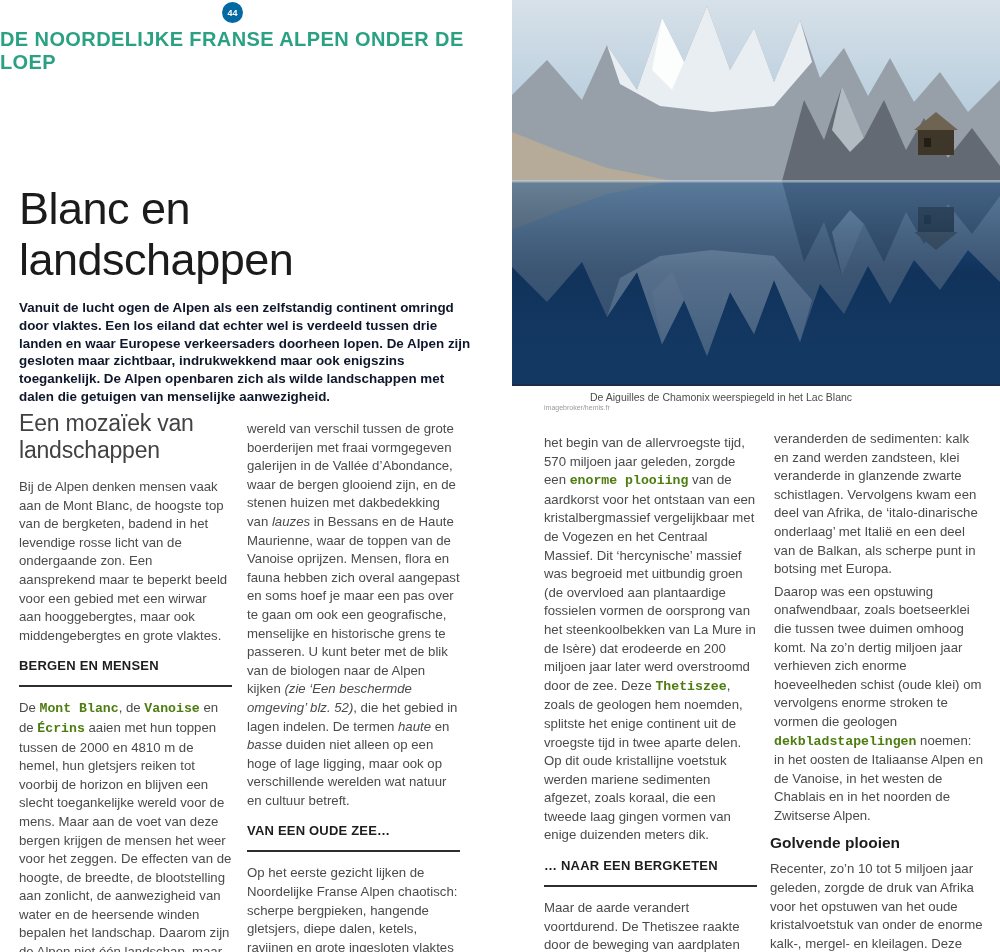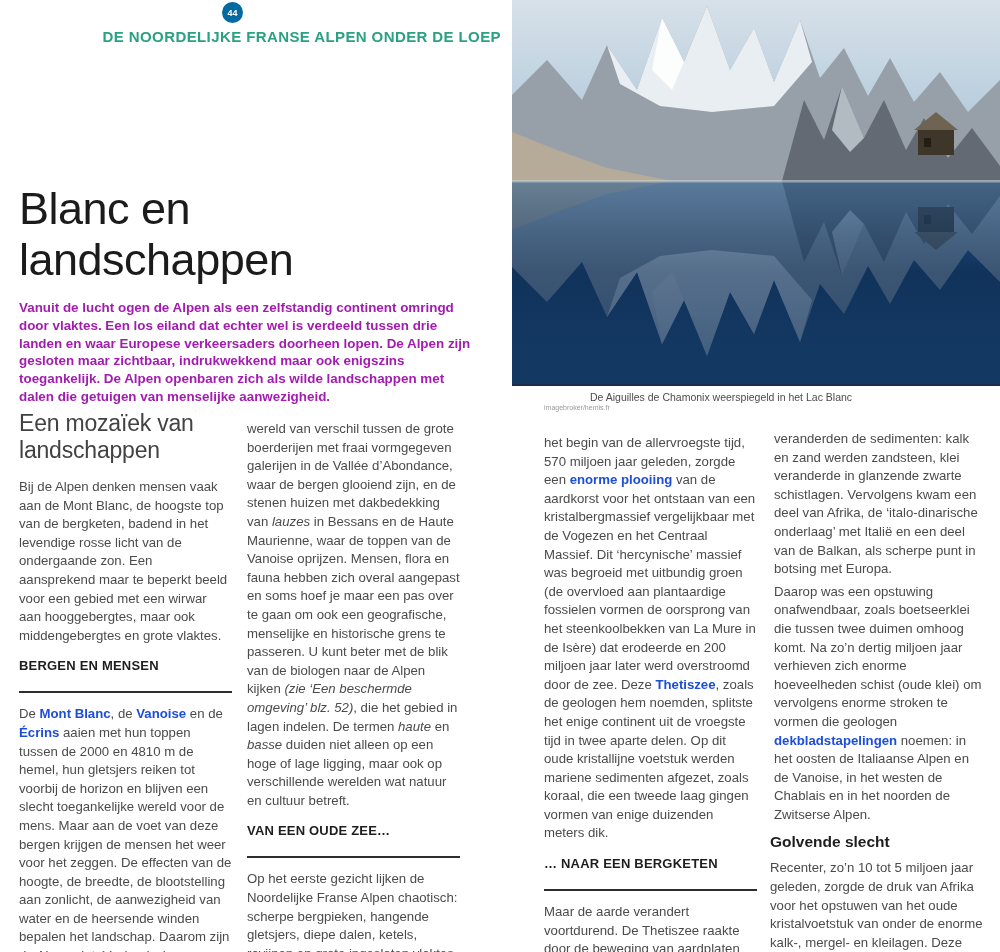--- a/index.html
+++ b/index.html
@@ -8,31 +8,31 @@
     font-family:"Liberation Sans","DejaVu Sans",sans-serif;overflow:hidden;
     -webkit-font-smoothing:antialiased;
   }
   
   .badge{
     position:absolute;left:222px;top:2px;width:21px;height:21px;border-radius:50%;
     background:#0369a1;color:#fff;font-size:9px;font-weight:bold;
     display:flex;align-items:center;justify-content:center;
   }
   .kicker{
-    position:absolute;left:0;top:28px;width:465px;text-align:right;
-    color:#2ba184;font-size:15px;font-weight:bold;letter-spacing:.4px;margin-left:36px;
+    position:absolute;left:0;top:28px;width:465px;text-align:left;
+    color:#2ba184;font-size:20px;font-weight:bold;letter-spacing:.4px;
   }
   
   .title{
     position:absolute;left:19px;top:183px;width:480px;
     font-size:45px;line-height:51px;color:#1b1b1b;letter-spacing:-.5px;font-weight:400;
   }
   .intro{
     position:absolute;left:19px;top:299px;width:455px;
-    font-size:13.4px;line-height:17.8px;font-weight:bold;color:#a21caf;
+    font-size:13.4px;line-height:17.8px;font-weight:bold;color:#0f172a;
   }
   
   .photo{
     position:absolute;left:512px;top:0;width:488px;height:384px;
     border-bottom:2px solid #1d2b49;overflow:hidden;
   }
   .photo svg{display:block;width:100%;height:100%;}
   .caption{
     position:absolute;left:544px;top:391px;width:440px;
     font-size:10.5px;color:#4c4c4c;line-height:12px;padding-left:46px;
@@ -48,26 +48,26 @@
   #col3{left:544px;top:426px;}
   #col4{left:770px;top:426px;width:219px;}
   .col p{margin:8px 0 5px 0;}
   .col p.flow{margin:4px;}
   .colhead{
     font-size:23px;line-height:27px;color:#424242;font-weight:400;
     margin:0 0 14px 0;letter-spacing:-.2px;
   }
   .subhead{
     font-size:13px;line-height:15px;font-weight:bold;color:#1d1d1d;letter-spacing:.2px;
-    border-bottom:2.5px solid #2e2e2e;padding-bottom:18px;margin:13px 0 12px 0;
+    border-bottom:2.5px solid #2e2e2e;padding-bottom:12px;margin:13px 0 12px 0;
   }
   .subhead2{
     font-size:15.5px;line-height:18px;font-weight:bold;color:#1d1d1d;margin:9px 0 2px 0;
   }
-  .b{font-weight:bold;color:#1d4ed8;}
+  .b{font-weight:bold;color:#4d7c0f;font-family:Liberation Mono, monospace;}
   .i{font-style:italic;}
 </style>
 </head>
 <body>
 
 <div class="badge">44</div>
 <div class="kicker">DE NOORDELIJKE FRANSE ALPEN ONDER DE LOEP</div>
 
 <div class="title">
   <div>Blanc en</div>
@@ -134,15 +134,15 @@
 
 <div class="col" id="col3">
   <p><span>het begin van de allervroegste tijd, 570 miljoen jaar geleden, zorgde een </span><span class="b">enorme plooiing</span><span> van de aardkorst voor het ontstaan van een kristalbergmassief vergelijkbaar met de Vogezen en het Centraal Massief. Dit ‘hercynische’ massief was begroeid met uitbundig groen (de overvloed aan plantaardige fossielen vormen de oorsprong van het steenkoolbekken van La Mure in de Isère) dat erodeerde en 200 miljoen jaar later werd overstroomd door de zee. Deze </span><span class="b">Thetiszee</span><span>, zoals de geologen hem noemden, splitste het enige continent uit de vroegste tijd in twee aparte delen. Op dit oude kristallijne voetstuk werden mariene sedimenten afgezet, zoals koraal, die een tweede laag gingen vormen van enige duizenden meters dik.</span></p>
   <h4 class="subhead">… NAAR EEN BERGKETEN</h4>
   <p><span>Maar de aarde verandert voortdurend. De Thetiszee raakte door de beweging van aardplaten steeds verder ingesloten onder druk van het Afrikaanse continent, dat in die vroege periode noordwaarts bewoog. Onder deze druk</span></p>
 </div>
 
 <div class="col" id="col4">
   <p class="flow"><span>veranderden de sedimenten: kalk en zand werden zandsteen, klei veranderde in glanzende zwarte schistlagen. Vervolgens kwam een deel van Afrika, de ‘italo-dinarische onderlaag’ met Italië en een deel van de Balkan, als scherpe punt in botsing met Europa.</span></p>
   <p class="flow"><span>Daarop was een opstuwing onafwendbaar, zoals boetseerklei die tussen twee duimen omhoog komt. Na zo’n dertig miljoen jaar verhieven zich enorme hoeveelheden schist (oude klei) om vervolgens enorme stroken te vormen die geologen </span><span class="b">dekbladstapelingen</span><span> noemen: in het oosten de Italiaanse Alpen en de Vanoise, in het westen de Chablais en in het noorden de Zwitserse Alpen.</span></p>
-  <h4 class="subhead2">Golvende slecht</h4>
+  <h4 class="subhead2">Golvende plooien</h4>
   <p><span>Recenter, zo’n 10 tot 5 miljoen jaar geleden, zorgde de druk van Afrika voor het opstuwen van het oude kristalvoetstuk van onder de enorme kalk-, mergel- en kleilagen. Deze lagen zijn letterlijk ‘opgestegen’ en vervolgens afgegleden naar het voorland waar ze spectaculaire plooien vormden. Dit zijn de </span></p>
 </div>
 
 </body></html>

